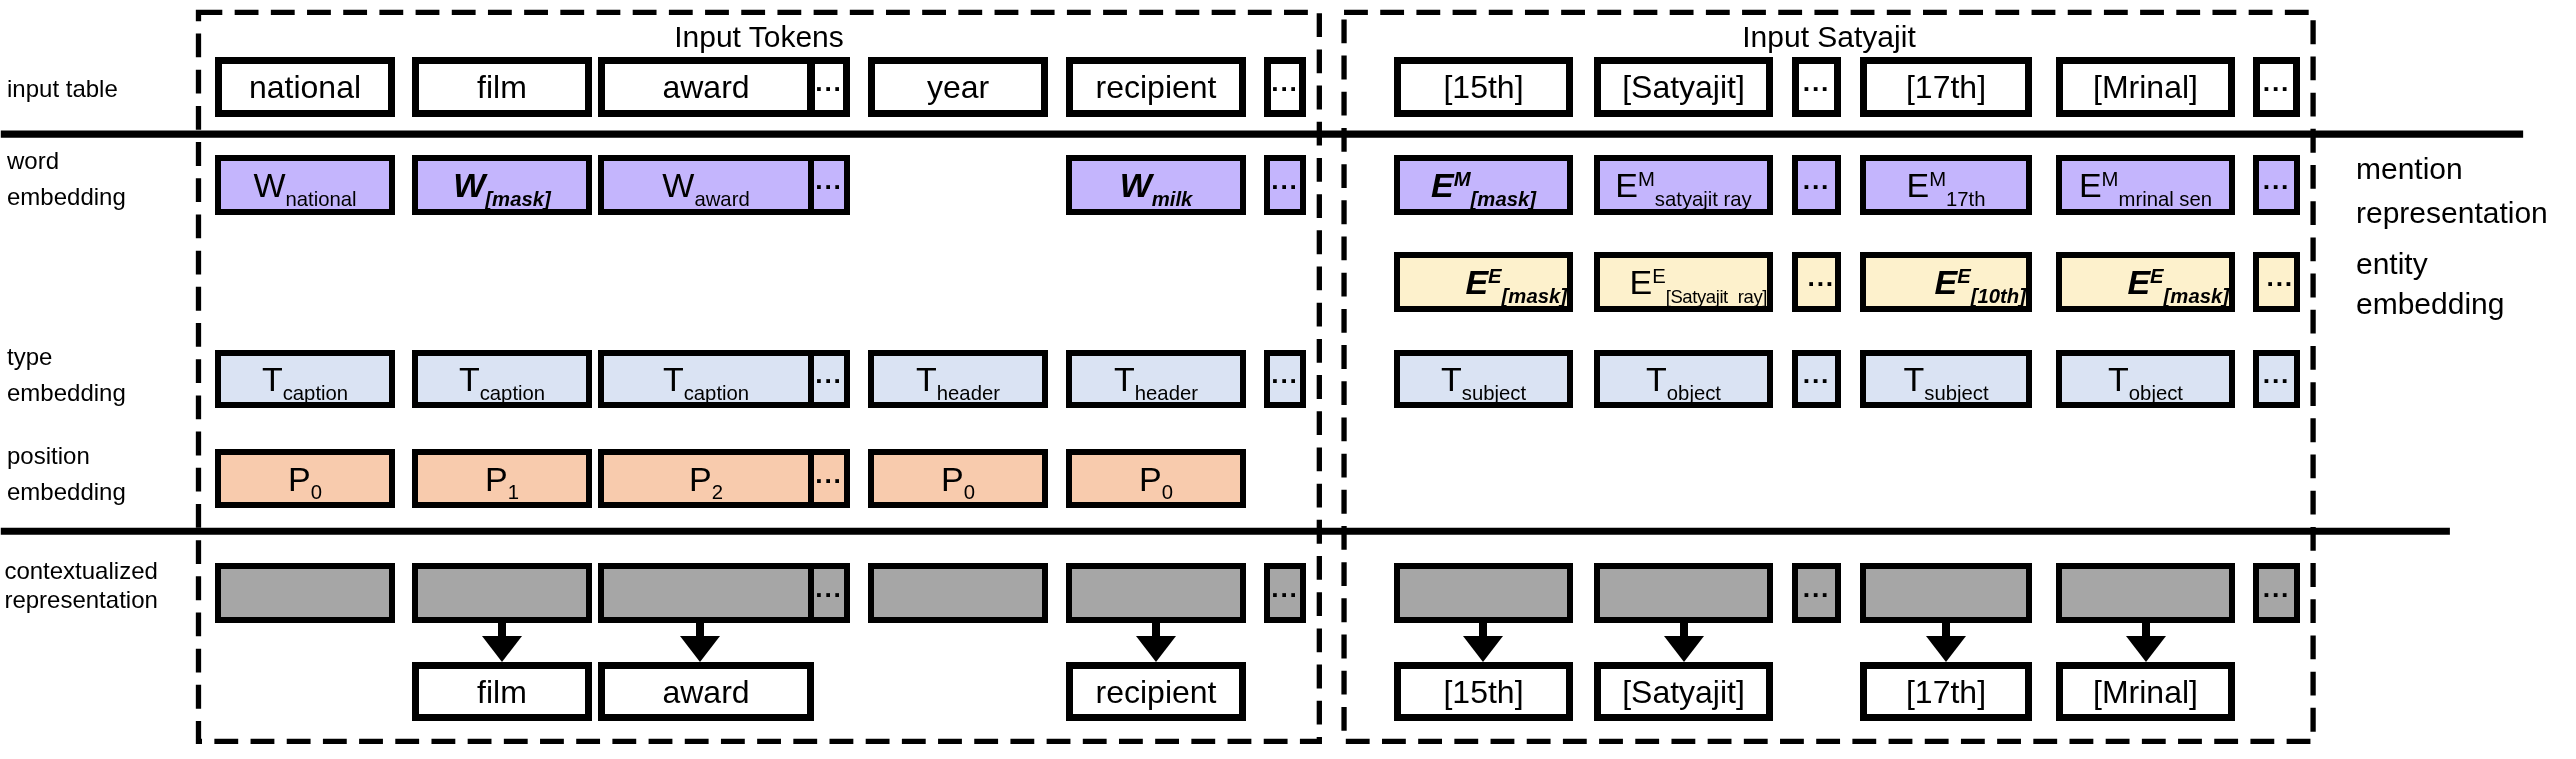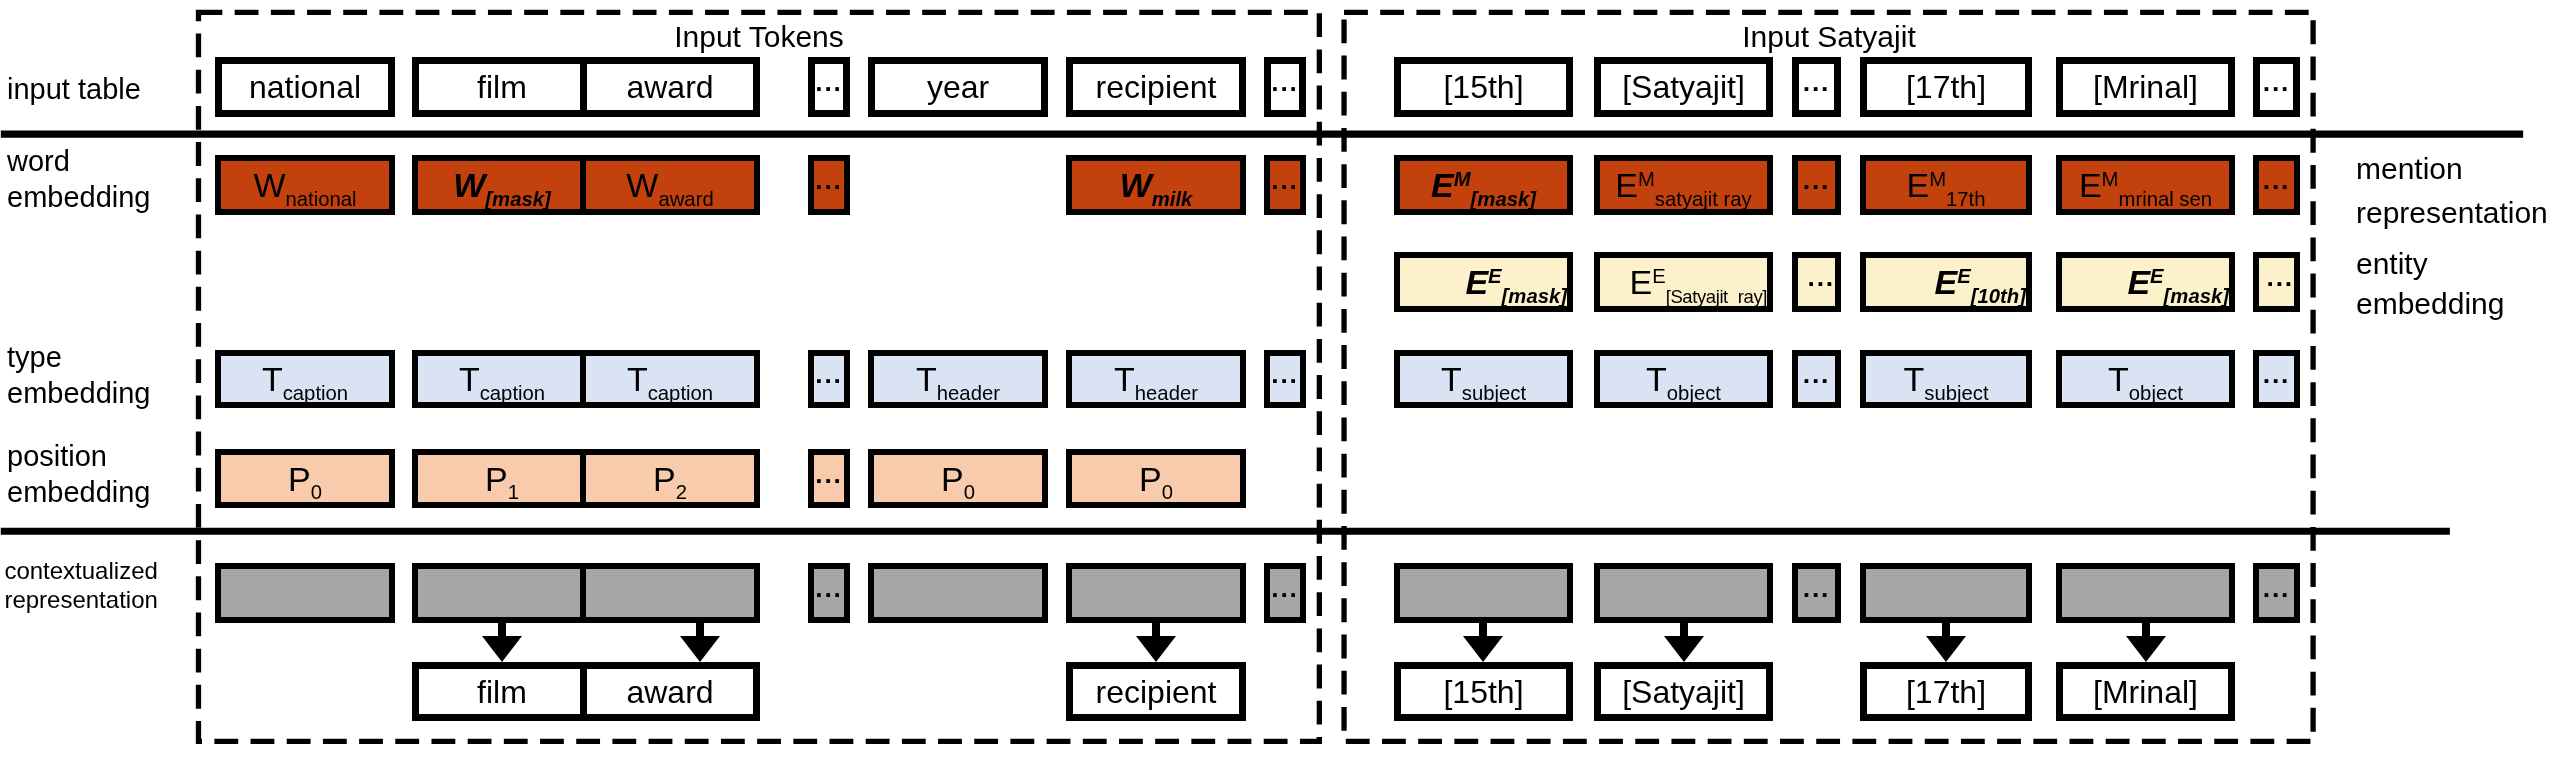--- a/index.html
+++ b/index.html
@@ -7,37 +7,37 @@
     position:relative;width:2576px;height:759px;background:#ffffff;
     font-family:"Liberation Sans", sans-serif;color:#000;overflow:hidden;
   }
   svg.outline{position:absolute;left:0;top:0;}
   .box{
     position:absolute;box-sizing:border-box;border:6.2px solid #000;background:#fff;
     display:flex;align-items:center;justify-content:center;text-align:center;
   }
   .r-input .cellline, .r-out .cellline{font-size:32px;}
   .r-input, .r-out{border-width:7px;}
-  .bg-word{background:#c2410c;}
+  .bg-word{background:#c4b5fd;}
   .bg-entity{background:#FDF1CC;}
   .bg-type{background:#DAE3F3;}
   .bg-pos{background:#F8CBAD;}
   .bg-ctx{background:#A6A6A6;}
   
   .r-input{top:57px;height:60px;}
   .r-word{top:155px;height:60px;}
   .r-entity{top:252px;height:60px;justify-content:flex-end;}
   .r-type{top:350px;height:58px;}
   .r-pos{top:449px;height:59px;}
   .r-ctx{top:563px;height:60px;}
   .r-out{top:662px;height:59px;}
   
   .c-l1{left:215px;width:180px}
   .c-l2{left:412px;width:180px}
-  .c-l3{left:580px;width:180px}
+  .c-l3{left:598px;width:216px}
   .c-l4{left:808px;width:42px}
   .c-l5{left:868px;width:180px}
   .c-l6{left:1066px;width:180px}
   .c-l7{left:1264px;width:42px}
   .c-r1{left:1394px;width:179px}
   .c-r2{left:1594px;width:179px}
   .c-r3{left:1792px;width:49px}
   .c-r4{left:1860px;width:172px}
   .c-r5{left:2056px;width:179px}
   .c-r6{left:2253px;width:47px}
@@ -46,21 +46,21 @@
   .mn{font-size:34px;}
   .sb{font-size:20.3px;position:relative;top:8.8px;}
   .sp{font-size:20.3px;position:relative;top:-11.5px;}
   .bi .mn,.bi .sb,.bi .sp{font-weight:bold;font-style:italic;}
   .tight .sb{font-size:18.5px;letter-spacing:-0.4px;}
   .dotstxt{font-size:26.5px;font-weight:bold;letter-spacing:1.8px;position:relative;top:-4.4px;line-height:1;}
   
   .grouptitle{position:absolute;top:19.4px;font-size:30px;text-align:center;line-height:35px;}
   .t-tokens{left:198px;width:1122px;}
   .t-entities{left:1344px;width:970px;}
-  .sidelabel{position:absolute;font-size:29px;line-height:36px;white-space:pre-line;}
+  .sidelabel{position:absolute;font-size:24px;line-height:36px;white-space:pre-line;}
   .lab-input{left:7px;top:71px;}
   .lab-word{left:7px;top:143px;}
   .lab-type{left:7px;top:339px;}
   .lab-pos{left:7px;top:438px;}
   .lab-ctx{left:4.4px;top:556px;font-size:24px;line-height:29px;}
   .lab-mention{left:2356px;top:147px;font-size:30px;line-height:44px;}
   .lab-entity{left:2356px;top:244px;font-size:30px;line-height:40px;}
   
   .arrow{position:absolute;top:623px;width:41px;height:40px;}
   .arrow .stem{position:absolute;left:16px;top:0;width:8px;height:17px;background:#000;}

